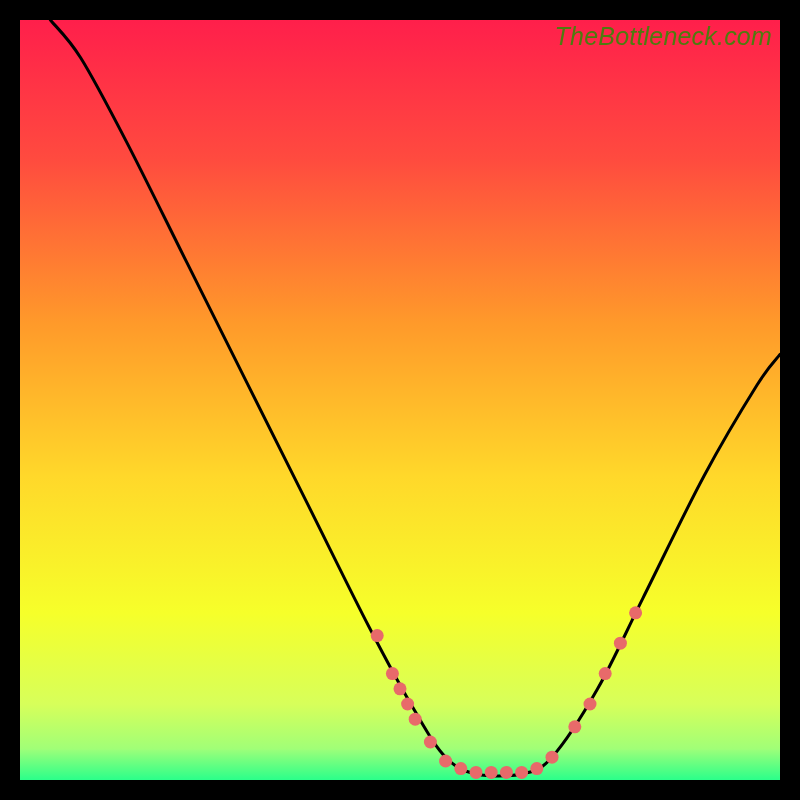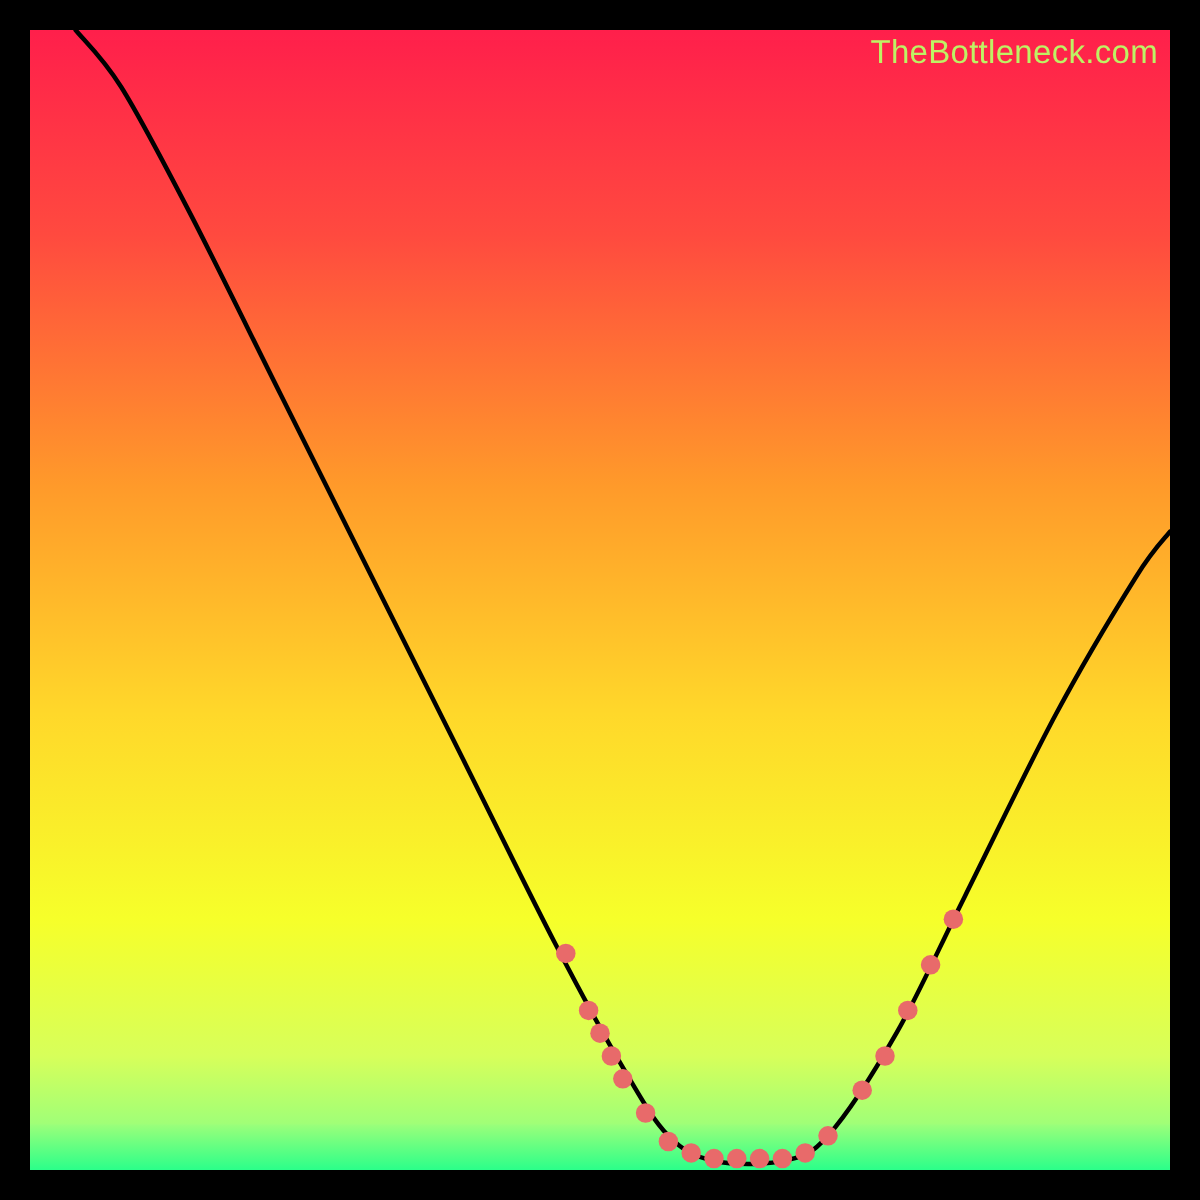--- a/index.html
+++ b/index.html
@@ -16,25 +16,26 @@
     left: 20px;
     top: 20px;
     width: 760px;
     height: 760px;
     background: #000;
   }
   .watermark {
     position: absolute;
     top: 2px;
     right: 8px;
-    color: #bef264;
-    font-size: 22px;
+    color: #4d7c0f;
+    font-size: 25px;
     font-weight: 500;
     letter-spacing: 0.2px;
     z-index: 5;
+    font-style: italic;
   }
   svg {
     position: absolute;
     left: 0;
     top: 0;
   }
 </style>
 </head>
 <body>
 

